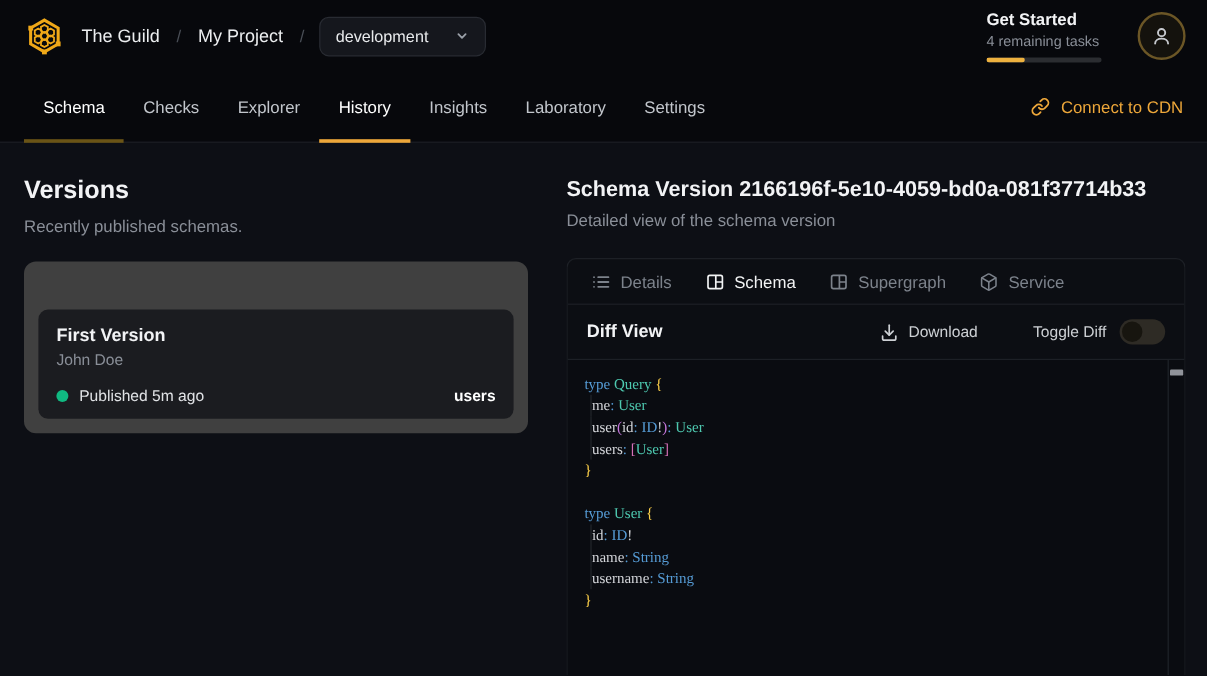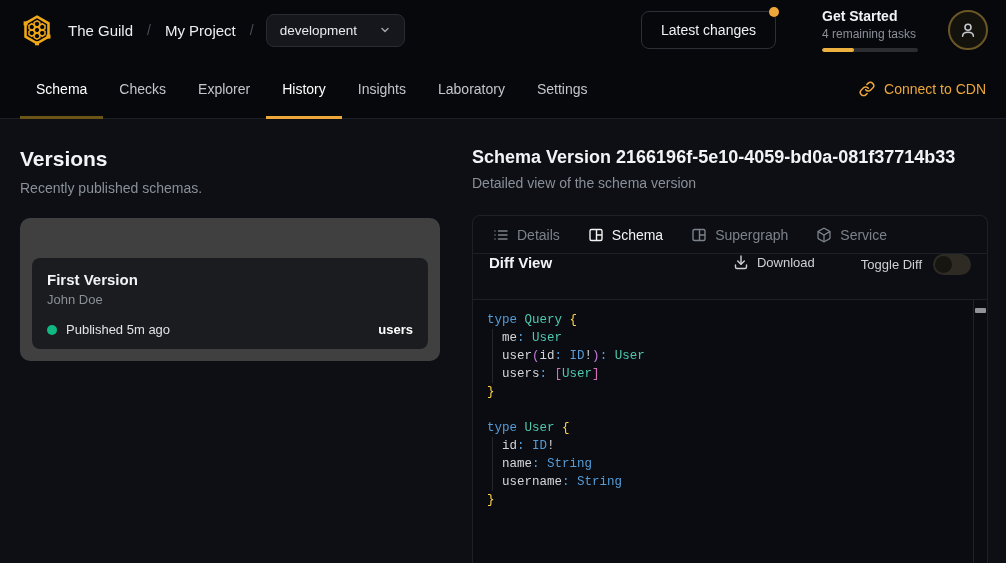--- a/index.html
+++ b/index.html
@@ -57,31 +57,31 @@
   .service-badge { margin-left:auto; font-size:13px; font-weight:700; color:#ffffff; }
 
   .right-col { flex:1; padding:28px 18px 0 8px; display:flex; flex-direction:column; min-width:0; }
   .detail-title { font-size:18px; font-weight:700; margin:0; color:#f2f3f5; }
   .detail-sub { font-size:14px; color:#8a8f98; margin-top:7px; }
   .panel { margin-top:24px; border:1px solid #1d2026; border-bottom:none; border-radius:8px 8px 0 0;
     flex:1; display:flex; flex-direction:column; overflow:hidden; background:#0c0e13; }
   .panel-tabs { height:38px; flex:0 0 38px; display:flex; align-items:center; gap:28px; padding:0 20px; border-bottom:1px solid #1d2026;text-align:right; }
   .panel-tab { display:flex; align-items:center; gap:8px; font-size:14px; color:#7c828b; cursor:pointer; }
   .panel-tab.active { color:#f2f3f4; }
-  .diff-bar { height:46px; flex:0 0 46px; display:flex; align-items:flex-start; padding:0 16px; border-bottom:1px solid #1d2026; }
+  .diff-bar { height:46px; flex:0 0 46px; display:flex; align-items:center; padding:0 16px; border-bottom:1px solid #1d2026; }
   .diff-title { font-size:15px; font-weight:700; color:#f2f3f5; }
   .download-btn { margin-left:auto; display:flex; align-items:center; gap:8px; font-size:13px; color:#cdd0d4; cursor:pointer; }
   .toggle-group { display:flex; align-items:center; gap:11px; margin-left:46px; }
   .toggle-label { font-size:13px; color:#cdd0d4; }
   .switch { width:38px; height:21px; border-radius:11px; background:#2e2b25; position:relative; cursor:pointer; flex:0 0 auto; }
   .switch .knob { position:absolute; left:2px; top:2px; width:17px; height:17px; border-radius:50%; background:#17150f; }
 
   
   .code-area { flex:1; position:relative; background:#0a0c11; padding:11px 20px 0 14px; overflow:hidden;
-    font-family:Liberation Mono, monospace; font-size:12.5px; line-height:18px; }
+    font-family:Liberation Serif, serif; font-size:12.5px; line-height:18px; }
   .code-line { position:relative; white-space:pre; height:18px; }
   .code-line.guide::before { content:""; position:absolute; left:5px; top:0; bottom:0; width:1px; background:#23262c; }
   .tk-kw  { color:#569cd6; }
   .tk-typ { color:#4ec9b0; }
   .tk-sca { color:#569cd6; }
   .tk-pln { color:#d4d6da; }
   .tk-brc { color:#ffd24a; }
   .tk-par { color:#c678dd; }
   .tk-brk { color:#d670b8; }
   .tk-col { color:#569cd6; }
@@ -118,24 +118,20 @@
     </div>
     <div class="target-btn">
       <span>development</span>
       <span>
         <svg width="12" height="12" viewBox="0 0 12 12" fill="none" stroke="#9aa0a8" stroke-width="1.5" stroke-linecap="round" stroke-linejoin="round">
           <polyline points="3,4.5 6,7.5 9,4.5"></polyline>
         </svg>
       </span>
     </div>
     <div class="spacer"></div>
-    <button class="latest-btn">
-      <span>Latest changes</span>
-      <span class="latest-dot"></span>
-    </button>
     <div class="get-started">
       <div class="gs-title">Get Started</div>
       <div class="gs-sub">4 remaining tasks</div>
       <div class="gs-bar">
         <div class="gs-fill" id="gs-fill" style="width: 33%;"></div>
       </div>
     </div>
     <div class="avatar">
       <span>
         <svg width="18" height="18" viewBox="0 0 18 18" fill="none" stroke="#c6c9ce" stroke-width="1.6" stroke-linecap="round" stroke-linejoin="round">

